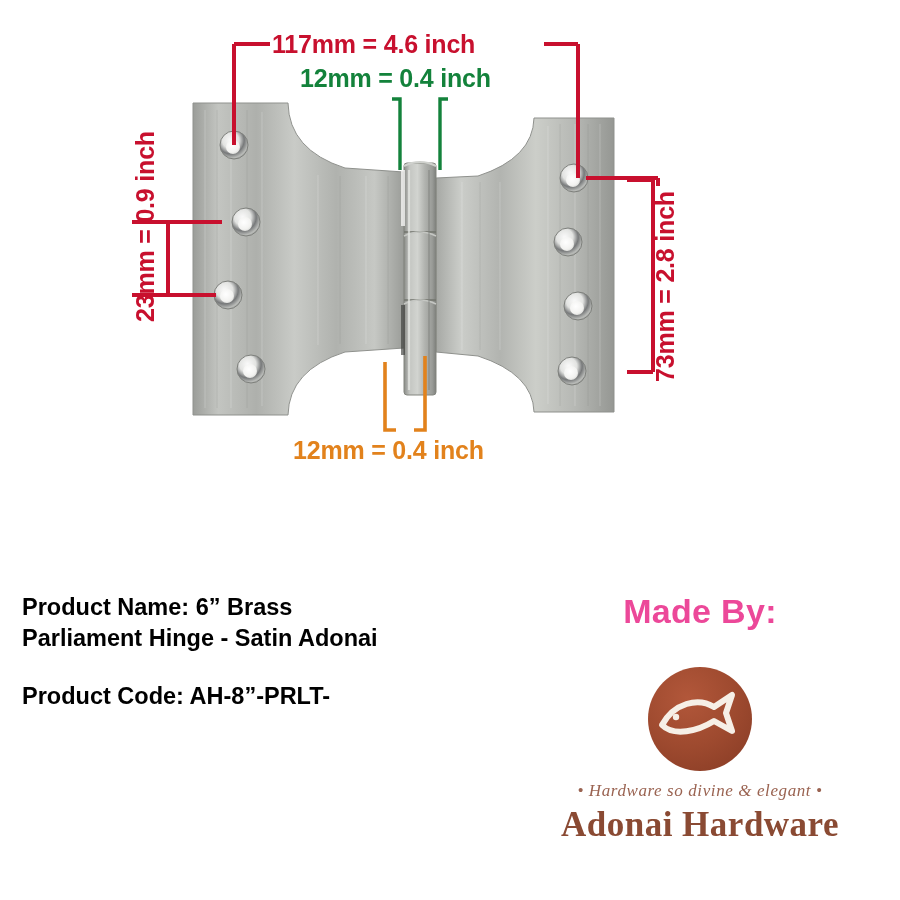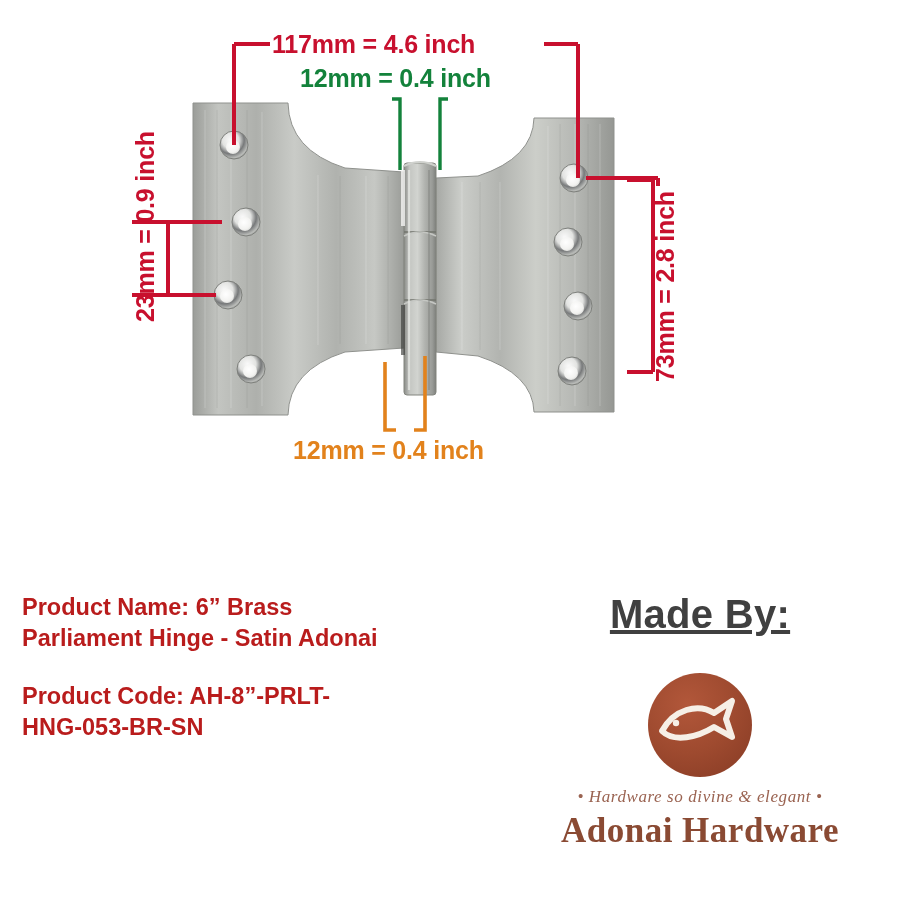--- a/index.html
+++ b/index.html
@@ -37,30 +37,30 @@
   }
   #lbl-right-red{
     left:515px;top:272px;width:300px;font-size:25px;
     transform:rotate(-90deg);transform-origin:center center;
     text-align:center;
   }
 
   
   #infoblock{
     position:absolute;left:22px;top:592px;width:470px;
-    font-size:23.5px;font-weight:bold;color:#b91c1c;line-height:1.33;
+    font-size:23.5px;font-weight:bold;color:#000000;line-height:1.33;
   }
   #infoblock .para{margin:0 0 26px 0;}
   #infoblock .para:last-child{margin-bottom:0;}
 
   #madeby-col{
     position:absolute;left:500px;top:592px;width:400px;text-align:center;
   }
   #madeby-title{
-    font-size:40px;font-weight:bold;color:#404040;letter-spacing:0.3px;text-decoration:underline;
+    font-size:34px;font-weight:bold;color:#ec4899;letter-spacing:0.3px;
   }
   #logo-wrap{margin-top:28px;}
   #logo-mark{margin:0 auto;display:block;}
   #brand-name{
     margin-top:4px;
     font-family:"Liberation Serif",serif;
     font-size:35px;font-weight:bold;color:#8a4a33;
     letter-spacing:0.5px;
   }
   #brand-tagline{
@@ -258,21 +258,20 @@
     <div class="dimlabel orange" id="lbl-bottom-orange">12mm = 0.4 inch</div>
   </div>
 
   <div id="infoblock">
     <div class="para">
       <div>Product Name: 6” Brass</div>
       <div>Parliament Hinge - Satin Adonai</div>
     </div>
     <div class="para">
       <div>Product Code: AH-8”-PRLT-</div>
-      <div>HNG-053-BR-SN</div>
     </div>
   </div>
 
   <div id="madeby-col">
     <div id="madeby-title">Made By:</div>
 
     <div id="logo-wrap">
       <svg id="logo-mark" width="120" height="120" viewBox="0 0 120 120">
         <defs>
           <radialGradient id="discGrad" cx="0.38" cy="0.3" r="0.85">

